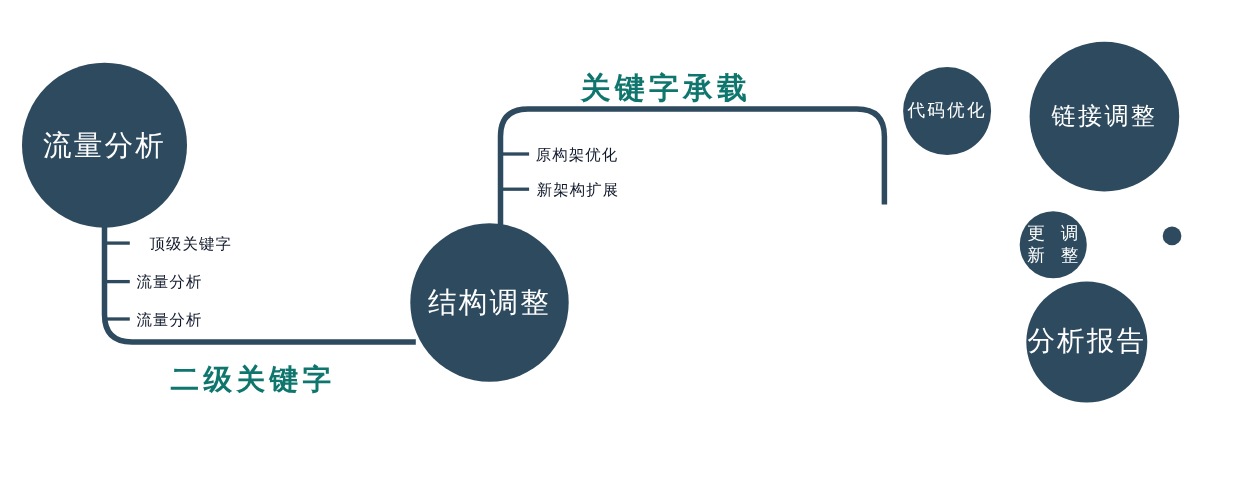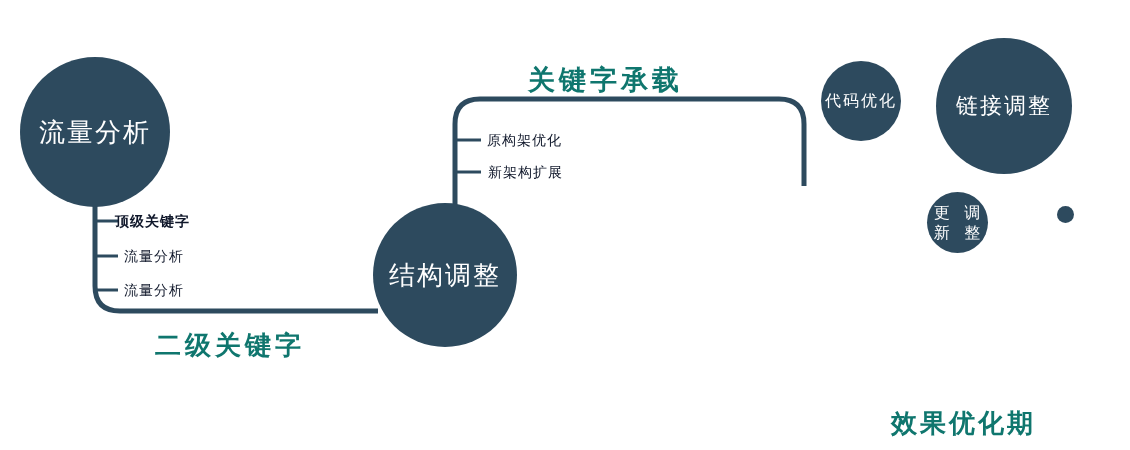--- a/index.html
+++ b/index.html
@@ -46,21 +46,21 @@
   .label-keyword      { left: 528px; top: 62px;  font-size: 27px; }
   .label-footer       { left: 891px; top: 406px; font-size: 26px; letter-spacing: 3px; }
 
   .branch-label {
     position: absolute;
     color: #0f172a;
     font-size: 14px;
     letter-spacing: 1px;
     white-space: nowrap;
   }
-  .bl-left-0 { left: 115px; top: 213px; font-weight: bold; }
+  .bl-left-0 { left: 136px; top: 213px; }
   .bl-left-1 { left: 124px; top: 248px; }
   .bl-left-2 { left: 124px; top: 282px; }
   .bl-mid-0  { left: 487px; top: 132px; }
   .bl-mid-1  { left: 464px; top: 164px; margin-left: 24px; }
 </style>
 </head>
 <body>
 
 <div class="stage">
 
@@ -93,26 +93,29 @@
   <div class="circle node-link">
     <span>链接</span>
     <span>调整</span>
   </div>
 
   <div class="circle node-update">
     <span>更新</span>
     <span>调整</span>
   </div>
 
+  <div class="circle node-report">
+    <span>分析</span>
+    <span>报告</span>
+  </div>
 
   <div class="circle node-dot"></div>
 
   <div class="edge-label label-user-base">二级关键字</div>
   <div class="edge-label label-keyword">关键字承载</div>
-  <div class="edge-label label-footer">效果优化期</div>
 
   <div class="branch-label bl-left-0">顶级关键字</div>
   <div class="branch-label bl-left-1">流量分析</div>
   <div class="branch-label bl-left-2">流量分析</div>
   <div class="branch-label bl-mid-0">原构架优化</div>
   <div class="branch-label bl-mid-1">新架构扩展</div>
 
 </div>
 
 </body></html>

